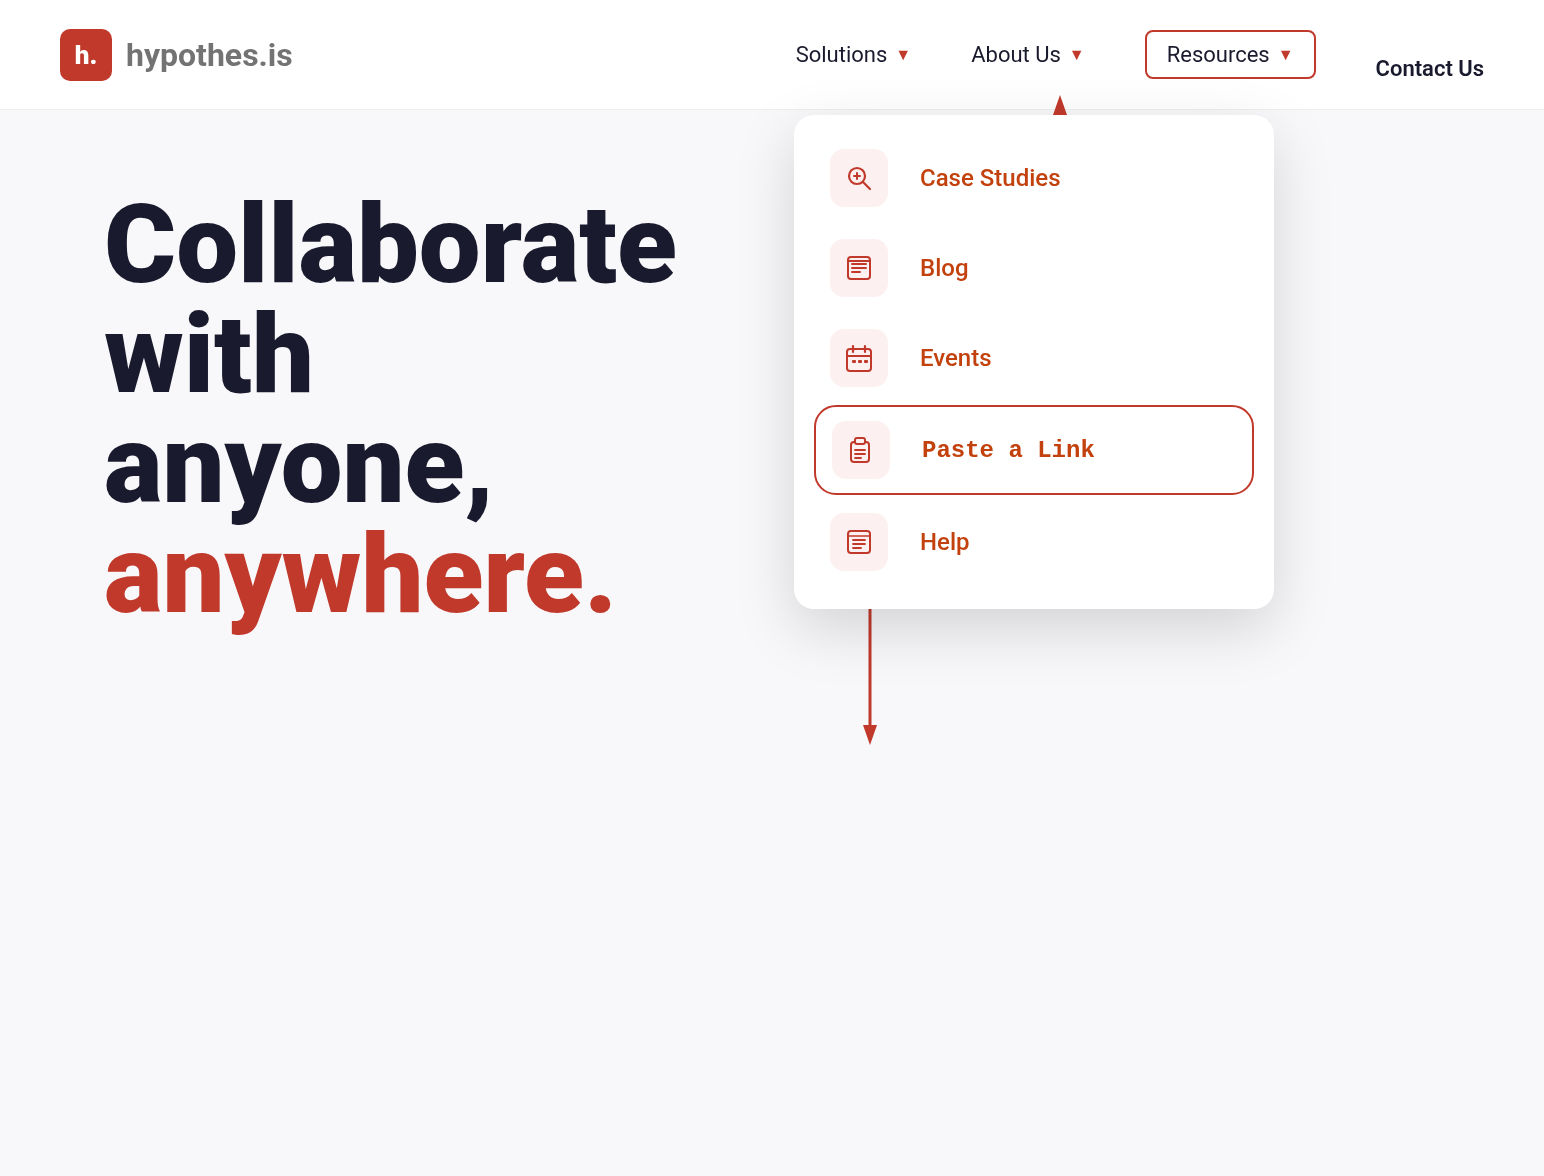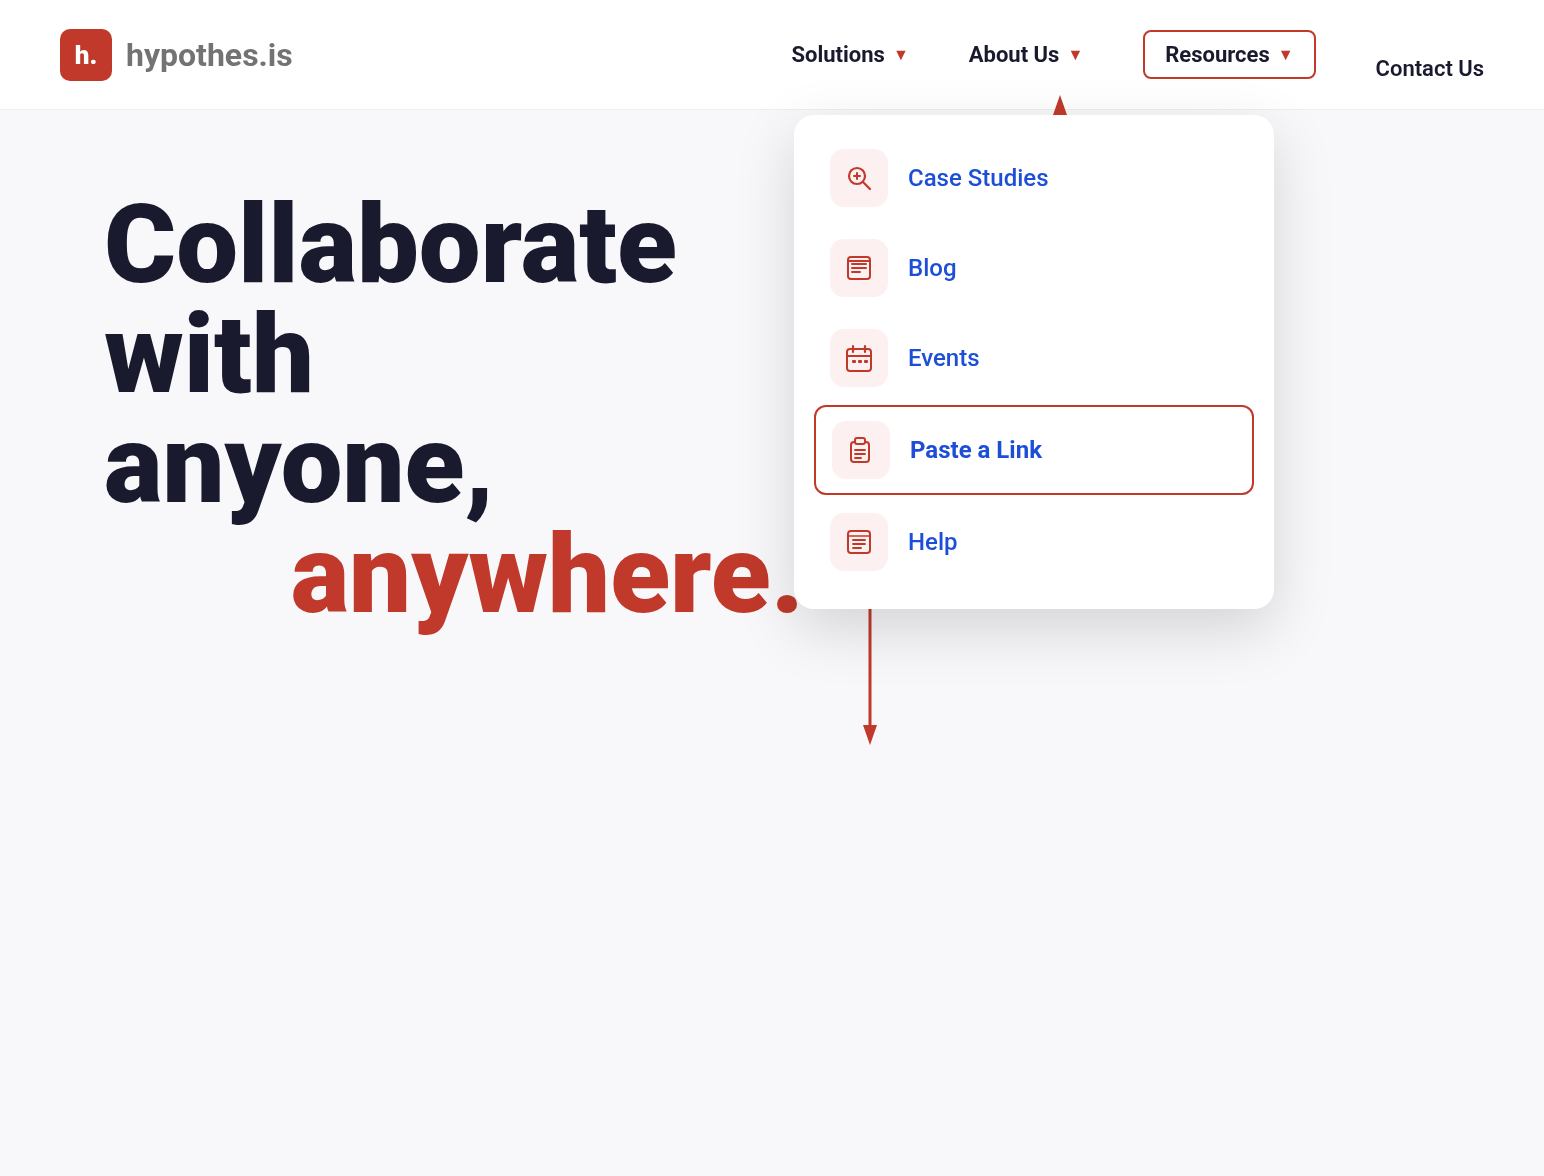--- a/index.html
+++ b/index.html
@@ -49,21 +49,21 @@
     .nav-links {
       display: flex;
       align-items: center;
       gap: 60px;
     }
     .nav-item {
       display: flex;
       align-items: center;
       gap: 8px;
       font-size: 22px;
-      font-weight: 700;
+      font-weight: 400;
       color: #1a1a2e;
       cursor: pointer;
       white-space: nowrap;
     }
     .nav-item .chevron {
       color: #c0392b;
       font-size: 16px;
     }
     .nav-item.resources-active {
       border: 2.5px solid #c0392b;
@@ -86,21 +86,20 @@
     }
     .hero-title {
       font-size: 110px;
       font-weight: 900;
       color: #1a1a2e;
       line-height: 1.0;
       max-width: 700px;
     }
     .hero-title .anywhere {
       color: #c0392b;
-      text-align: right;
     }
     .hero-subtitle {
       font-size: 26px;
       color: #333;
       margin-top: 30px;
       max-width: 620px;
       line-height: 1.5;
     }
     .hero-subtitle a {
       color: #c0392b;
@@ -124,41 +123,43 @@
       display: flex;
       align-items: center;
       gap: 20px;
       padding: 14px 16px;
       border-radius: 12px;
       cursor: pointer;
       margin-bottom: 4px;
     }
     .menu-item.highlighted {
       border: 2px solid #c0392b;
-      border-radius: 12px;
+      border-radius: 22px;
       background: #fff;
+      font-family: Liberation Mono, monospace;
     }
     .menu-icon-wrap {
       width: 58px;
       height: 58px;
       background: #fdf0f0;
       border-radius: 14px;
       display: flex;
       align-items: center;
       justify-content: center;
       flex-shrink: 0;
     }
     .menu-icon-wrap svg {
       width: 30px;
       height: 30px;
     }
     .menu-label {
       font-size: 24px;
-      color: #1d4ed8;
+      color: #c2410c;
       font-weight: 500;
+      margin-left: 12px;
     }
     .menu-item.highlighted .menu-label {
       font-weight: 700;
     }
 
     
     .arrows-overlay {
       position: absolute;
       top: 0;
       left: 0;

